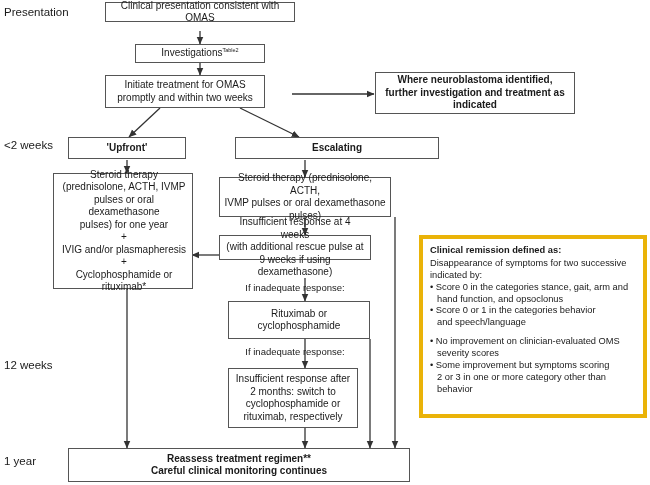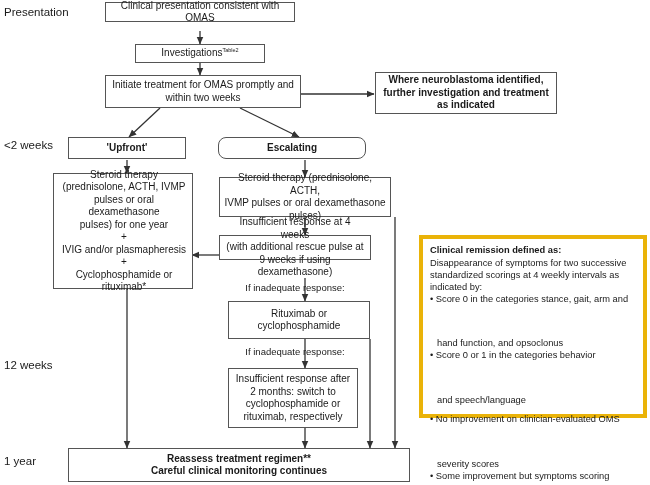--- a/index.html
+++ b/index.html
@@ -41,21 +41,21 @@
   .infobox {
     position: absolute;
     border: 4px solid #eab308;
     background: #ffffff;
     padding: 6px 7px;
     font-size: 9.3px;
     line-height: 1.28;
   }
   .infobox .hd { font-weight: bold; margin-bottom: 1px; }
   .infobox .li { padding-left: 7px; text-indent: -7px; }
-  .infobox .li2 { padding-left: 7px; margin-top: 33px; }
+  .infobox .li2 { padding-left: 7px; }
   .infobox .gap { height: 7px; }
   sup { font-size: 5.5px; vertical-align: super; }
 </style>
 </head>
 <body>
 
 <div id="canvas">
 
   <svg class="lines" viewBox="0 0 650 485">
     <defs>
@@ -88,33 +88,33 @@
   <div class="tl" style="left:4px; top:455px;">1 year</div>
 
   <div class="box" style="left:105px; top:2px; width:190px; height:20px;justify-content:flex-end;">
     <span class="inner">Clinical presentation consistent with OMAS</span>
   </div>
 
   <div class="box" style="left:135px; top:44px; width:130px; height:19px;">
     <span class="inner"><span>Investigations</span><sup>Table2</sup></span>
   </div>
 
-  <div class="box" style="left:105px; top:75px; width:196px; height:33px;">
+  <div class="box" style="left:105px; top:75px; width:160px; height:33px;">
     <span class="inner">Initiate treatment for OMAS promptly and within two weeks</span>
   </div>
 
-  <div class="box bold" style="left:375px; top:72px; width:182px; height:42px;">
+  <div class="box bold" style="left:375px; top:72px; width:200px; height:42px;">
     <span class="inner">Where neuroblastoma identified, further investigation and treatment as indicated</span>
   </div>
 
   <div class="box bold" style="left:68px; top:137px; width:118px; height:22px;">
     <span class="inner">'Upfront'</span>
   </div>
 
-  <div class="box bold" style="left:218px; top:137px; width:148px; height:22px;border-radius:8px;">
+  <div class="box bold" style="left:235px; top:137px; width:204px; height:22px;">
     <span class="inner">Escalating</span>
   </div>
 
   <div class="box" style="left:53px; top:173px; width:140px; height:116px;padding-left:6px;">
     <span class="inner">
       <span>Steroid therapy</span><br>
       <span>(prednisolone, ACTH, IVMP</span><br>
       <span>pulses or oral dexamethasone</span><br>
       <span>pulses) for one year</span><br>
       <span>+</span><br>
@@ -163,21 +163,20 @@
   <div class="box bold" style="left:68px; top:448px; width:342px; height:34px;">
     <span class="inner">
       <span>Reassess treatment regimen**</span><br>
       <span>Careful clinical monitoring continues</span>
     </span>
   </div>
 
   <div class="infobox" style="left:419px; top:235px; width:228px; height:183px;">
     <div class="hd">Clinical remission defined as:</div>
     <div>Disappearance of symptoms for two successive</div>
-    <div>standardized scorings at 4 weekly intervals as</div>
     <div>indicated by:</div>
     <div class="li">• Score 0 in the categories stance, gait, arm and</div>
     <div class="li2">hand function, and opsoclonus</div>
     <div class="li">• Score 0 or 1 in the categories behavior</div>
     <div class="li2">and speech/language</div>
     <div class="gap"></div>
     <div class="li">• No improvement on clinician-evaluated OMS</div>
     <div class="li2">severity scores</div>
     <div class="li">• Some improvement but symptoms scoring</div>
     <div class="li2">2 or 3 in one or more category other than</div>

